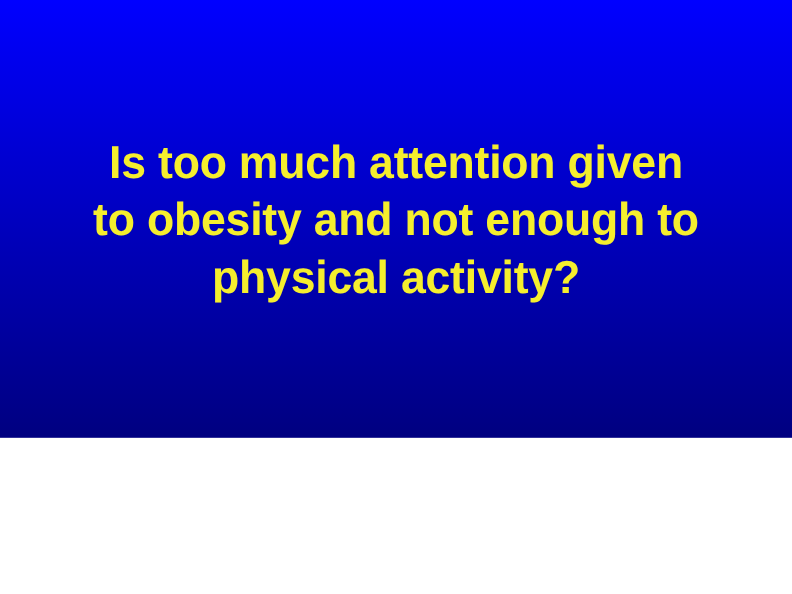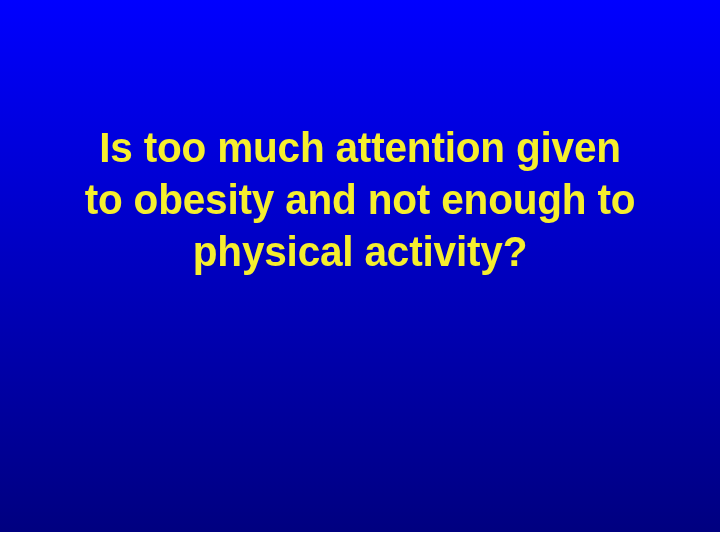--- a/index.html
+++ b/index.html
@@ -11,21 +11,21 @@
     width: 720px;
     height: 540px;
     overflow: hidden;
     font-family: "Liberation Sans", sans-serif;
   }
 
   
   .slide {
     position: relative;
     width: 720px;
-    height: 532px;
+    height: 398px;
     box-sizing: border-box;
     background: linear-gradient(
         to bottom,
         #0000ff   0%,
         #0000f2  14%,
         #0000dc  34%,
         #0000c4  52%,
         #0000a8  72%,
         #00008f  88%,
         #000080 100%);

